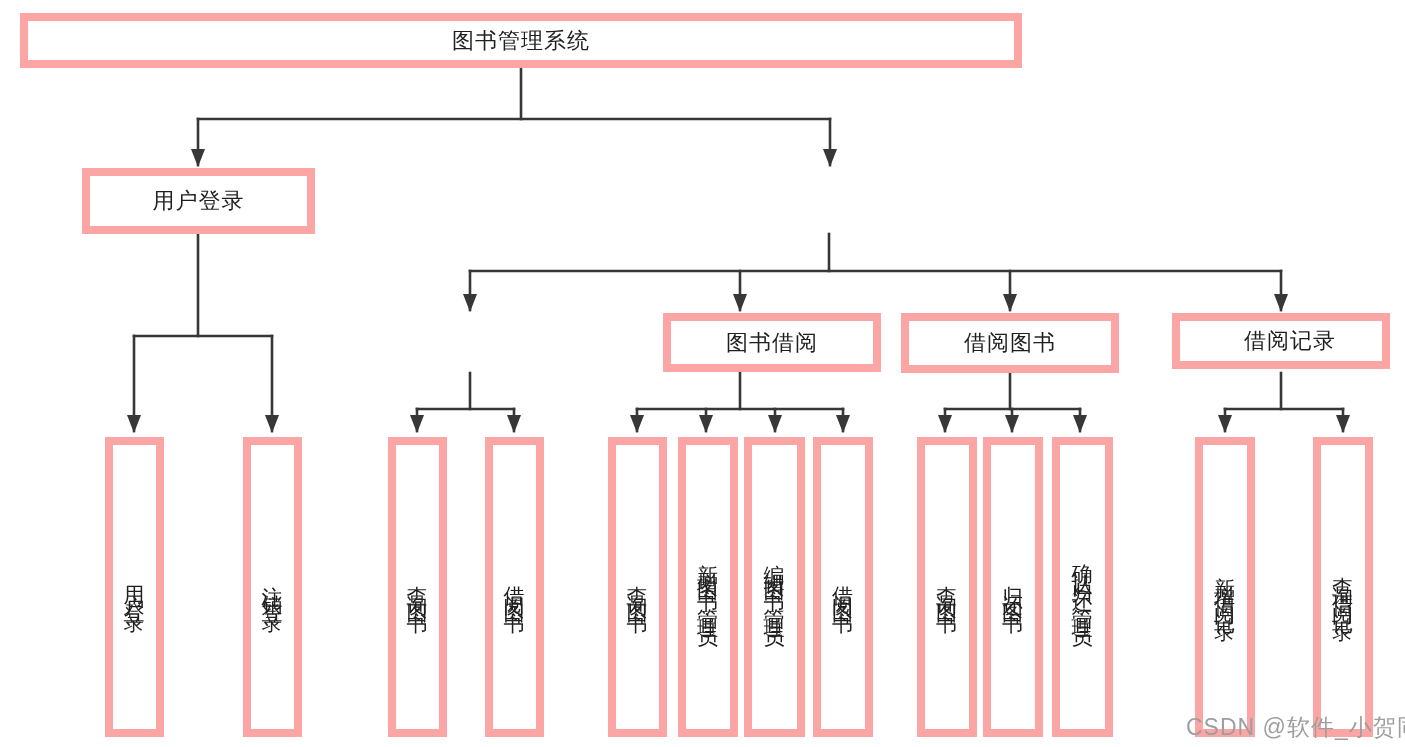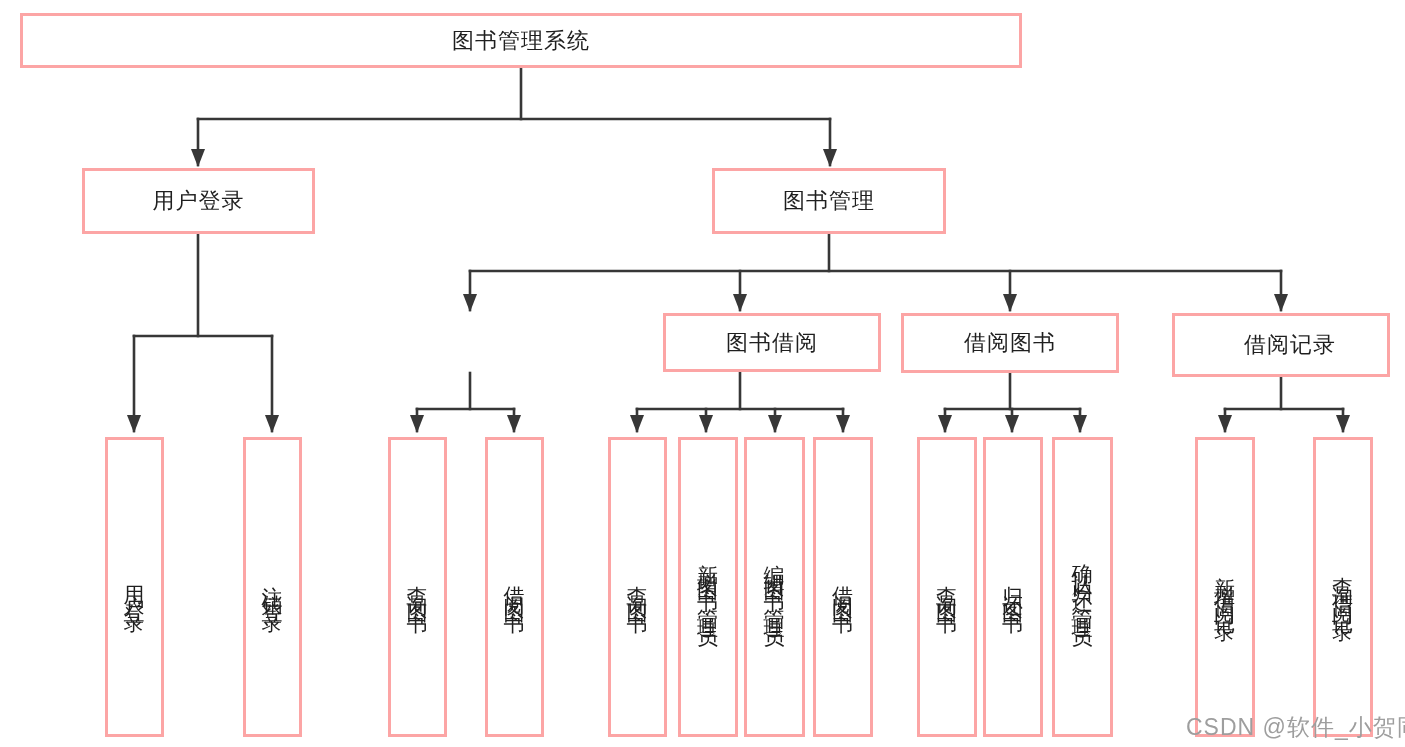--- a/index.html
+++ b/index.html
@@ -20,21 +20,21 @@
   .ln {
     stroke: #373737;
     stroke-width: 2.6;
     fill: none;
     stroke-linecap: square;
   }
   .arr { marker-end: url(#arrowhead); }
   .box {
     position: absolute;
     box-sizing: border-box;
-    border: 3px solid #fca5a5;
+    border: 8px solid #fca5a5;
     background: #ffffff;
     color: #1f1f1f;
     display: flex;
     align-items: center;
     justify-content: center;
     text-align: center;
   }
   .hbox {
     font-size: 22px;
     letter-spacing: 1px;
@@ -108,25 +108,24 @@
 
     <path class="ln" d="M1281 373 L1281 409"></path>
     <path class="ln" d="M1225 409 L1343 409"></path>
     <path class="ln arr" d="M1225 409 L1225 431"></path>
     <path class="ln arr" d="M1343 409 L1343 431"></path>
   </svg>
 
   <div class="box hbox" style="left:20px; top:13px; width:1002px; height:55px;">图书管理系统</div>
 
   <div class="box hbox" style="left:82px; top:168px; width:233px; height:66px;">用户登录</div>
-  <div class="box hbox" style="left:712px; top:168px; width:234px; height:66px;">图书管理</div>
 
   <div class="box hbox" style="left:663px; top:313px; width:218px; height:59px;">图书借阅</div>
   <div class="box hbox" style="left:901px; top:313px; width:218px; height:60px;">借阅图书</div>
-  <div class="box hbox" style="left:1172px; top:313px; width:218px; height:64px;padding-left:18px;">借阅记录</div>
+  <div class="box hbox" style="left:1172px; top:313px; width:218px; height:56px;padding-left:18px;">借阅记录</div>
 
   <div class="box vbox" style="left:105px; top:437px; width:59px; height:300px;">用户登录</div>
   <div class="box vbox" style="left:243px; top:437px; width:59px; height:300px;">注销登录</div>
 
   <div class="box vbox" style="left:388px; top:437px; width:59px; height:300px;">查询图书</div>
   <div class="box vbox" style="left:485px; top:437px; width:59px; height:300px;">借阅图书</div>
 
   <div class="box vbox" style="left:608px; top:437px; width:59px; height:300px;">查询图书</div>
   <div class="box vbox" style="left:678px; top:437px; width:60px; height:300px;">新增图书（管理员）</div>
   <div class="box vbox" style="left:744px; top:437px; width:61px; height:300px;">编辑图书（管理员）</div>

